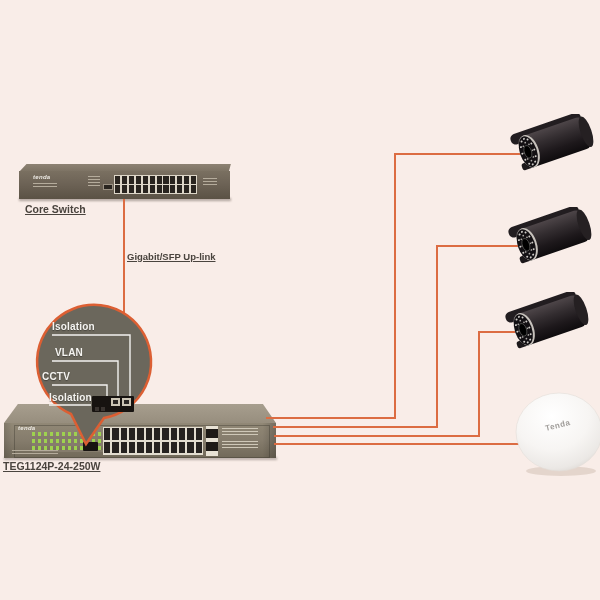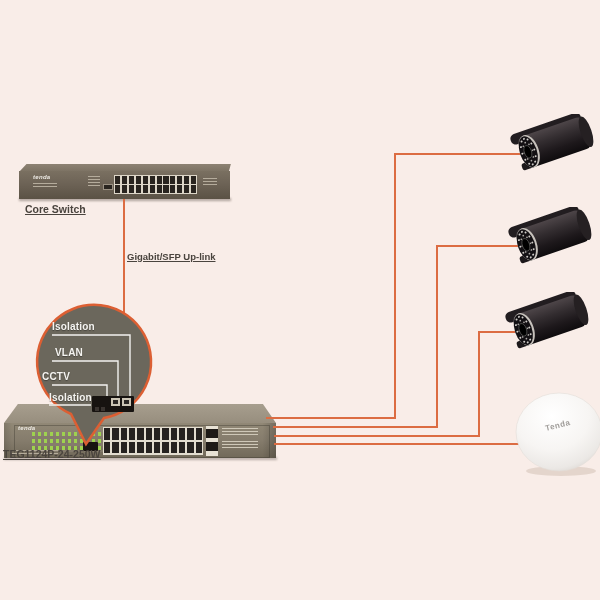--- a/index.html
+++ b/index.html
@@ -91,21 +91,21 @@
     <div class="abs poe-panel"></div>
     <div class="abs brand sm" style="left:14px;top:2px;">tenda</div>
     <div class="abs poe-leds"></div>
     <div class="abs tinylines" style="left:8px;top:27px;width:46px;height:6px;"></div>
     <div class="abs poe-dip"></div>
     <div class="abs poe-ports"></div>
     <div class="abs poe-sfp"></div>
     <div class="abs poe-text" style="left:218px;top:5px;width:36px;height:8px;"></div>
     <div class="abs poe-text" style="left:218px;top:18px;width:36px;height:8px;"></div>
   </div>
-  <div class="abs caption big" style="left:3px;top:448px;">TEG1124P-24-250W</div>
+  <div class="abs caption big" style="left:3px;top:460px;">TEG1124P-24-250W</div>
 
   <svg class="overlay" width="600" height="600">
     <g fill="none" stroke="#dc6c42" stroke-width="2">
       <path d="M124,199 L124,315"></path>
       <path d="M266,418 H395 V154 H521"></path>
       <path d="M273,427 H437 V246 H521"></path>
       <path d="M274,436 H479 V332 H520"></path>
       <path d="M274,444 H524"></path>
     </g>
   </svg>

